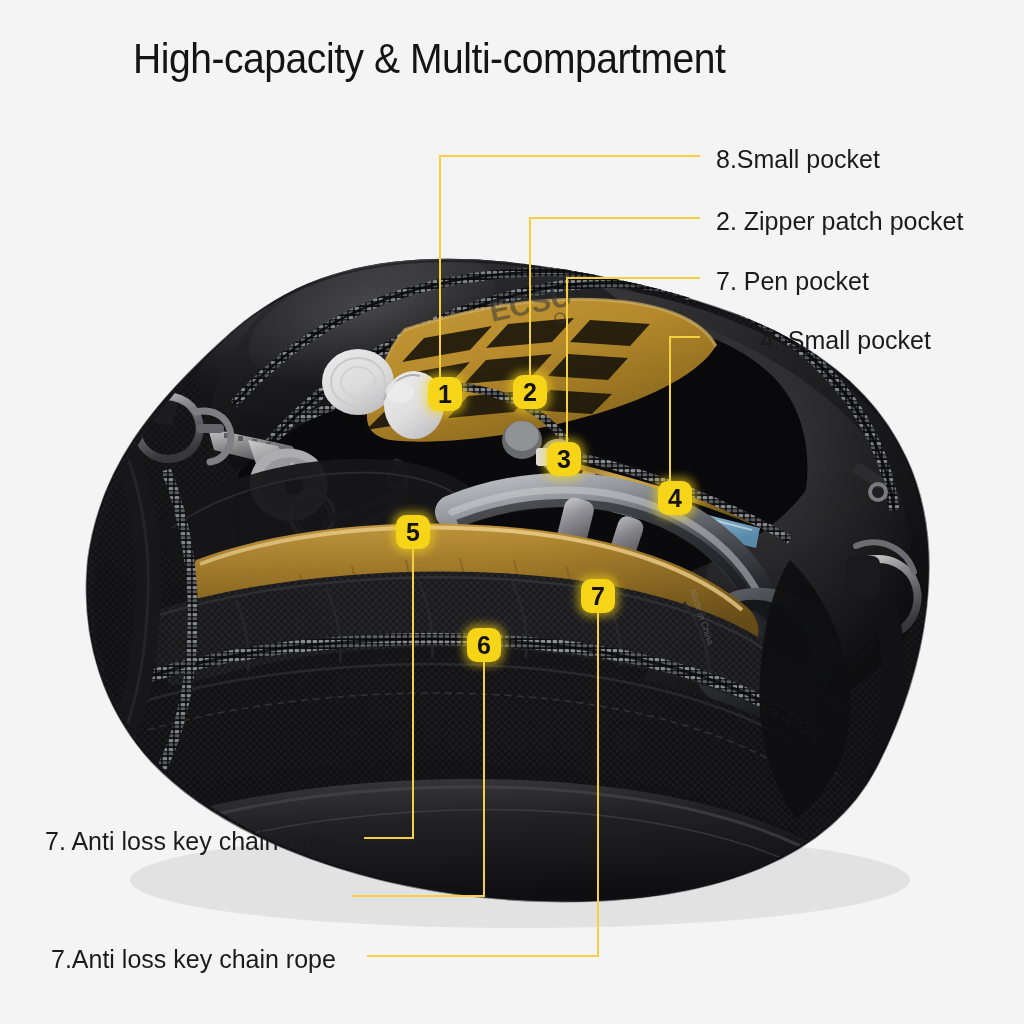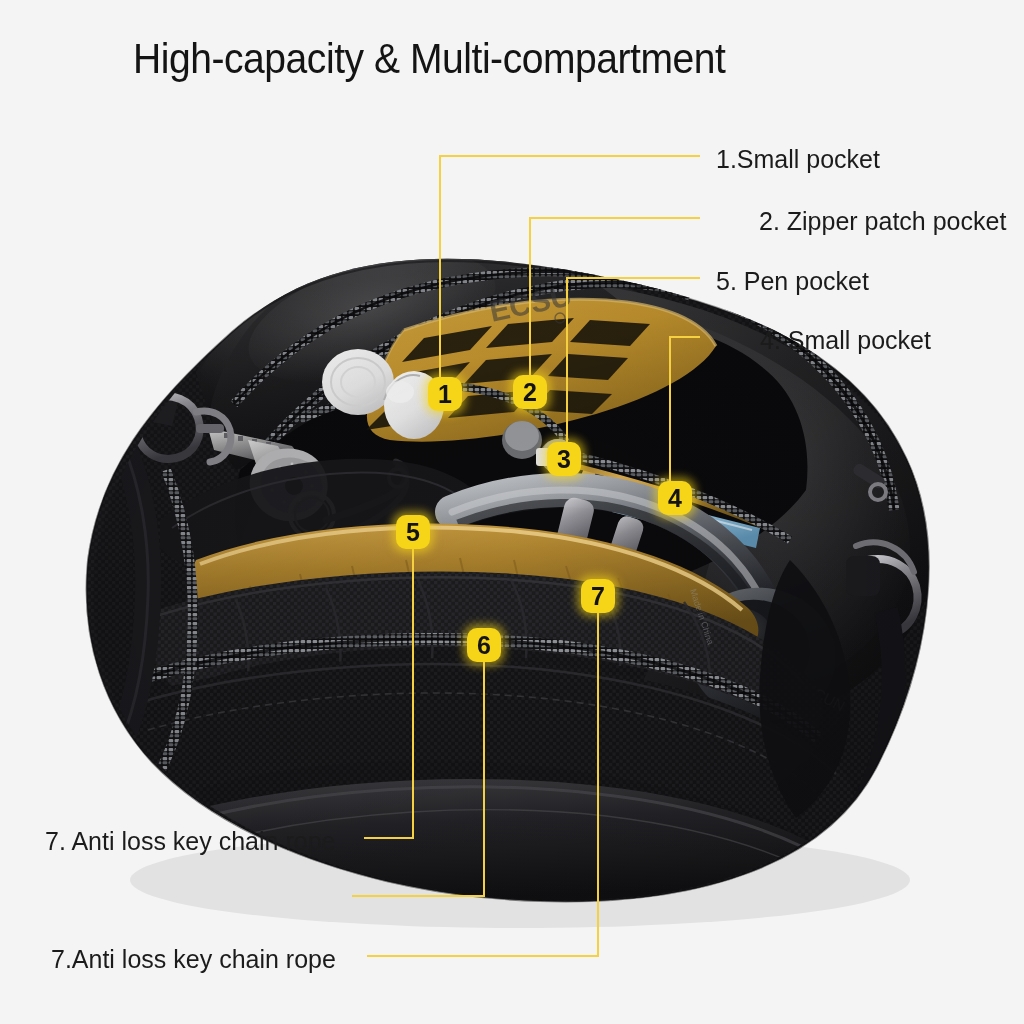--- a/index.html
+++ b/index.html
@@ -455,23 +455,23 @@
       <polyline points="700,156 440,156 440,379"></polyline>
       <polyline points="700,218 530,218 530,377"></polyline>
       <polyline points="700,278 567,278 567,444"></polyline>
       <polyline points="700,337 670,337 670,483"></polyline>
       <polyline points="364,838 413,838 413,534"></polyline>
       <polyline points="352,896 484,896 484,648"></polyline>
       <polyline points="367,956 598,956 598,598"></polyline>
     </g>
   </svg>
 
-  <div class="lbl r" style="top:144px;">1.Small pocket</div>
-  <div class="lbl r" style="top:206px;margin-left:43px;">2. Zipper patch pocket</div>
-  <div class="lbl r" style="top:266px;">5. Pen pocket</div>
+  <div class="lbl r" style="top:144px;">8.Small pocket</div>
+  <div class="lbl r" style="top:206px;">2. Zipper patch pocket</div>
+  <div class="lbl r" style="top:266px;">7. Pen pocket</div>
   <div class="lbl r" style="top:325px;margin-left:44px;">4. Small pocket</div>
 
   <div class="lbl l" style="left:45px;top:826px;">7. Anti loss key chain rope</div>
   <div class="lbl l" style="left:51px;top:944px;">7.Anti loss key chain rope</div>
 
   <div class="badge" style="left:428px;top:377px;">1</div>
   <div class="badge" style="left:513px;top:375px;">2</div>
   <div class="badge" style="left:547px;top:442px;">3</div>
   <div class="badge" style="left:658px;top:481px;">4</div>
   <div class="badge" style="left:396px;top:515px;">5</div>

